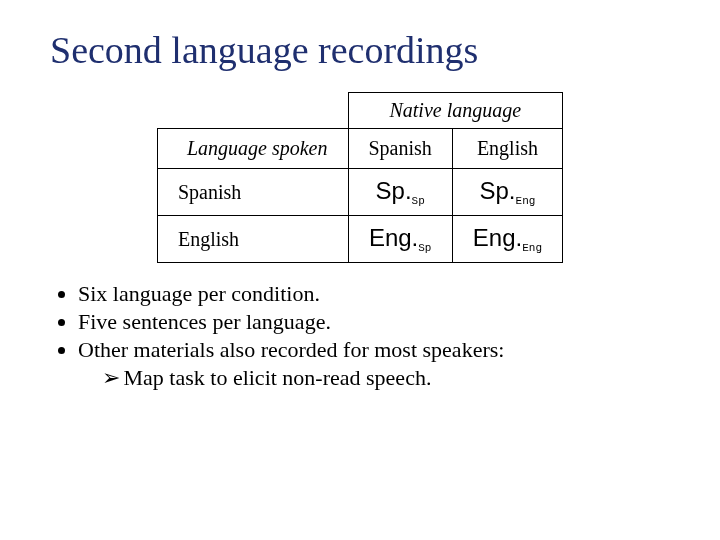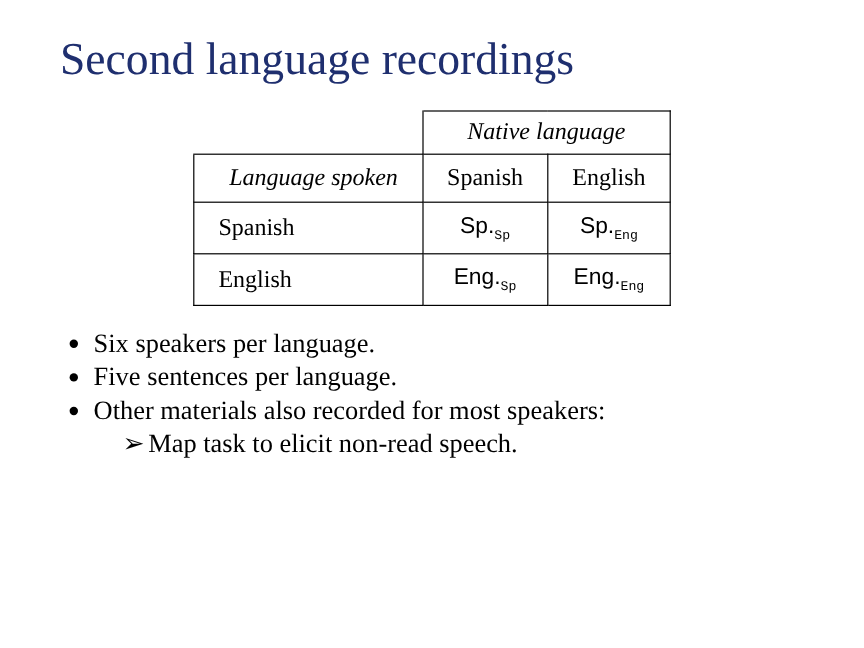--- a/index.html
+++ b/index.html
@@ -57,21 +57,21 @@
     margin-left: 24px;
   }
   .row-hdr-lbl {
     font-style: italic;
     font-weight: normal;
     text-align: left;
     padding-left: 29px;
   }
   .col-lbl { text-align: center; font-weight: normal; }
   .cell { text-align: center; }
-  .main { font-family: Arial, Helvetica, sans-serif; font-size: 19px; }
+  .main { font-family: Arial, Helvetica, sans-serif; font-size: 24px; }
   .sub-scr { font-family: Liberation Mono, monospace; font-size: 11px; vertical-align: sub; }
   ul.bottom {
     font-size: 22px;
     margin: 0;
     padding-left: 28px;
   }
   ul.bottom > li { margin-bottom: 2px; }
 </style>
 </head>
 <body>
@@ -101,21 +101,21 @@
       <tr>
         <td>English</td>
         <td class="cell"><span class="main">Eng.</span><span class="sub-scr">Sp</span></td>
         <td class="cell"><span class="main">Eng.</span><span class="sub-scr">Eng</span></td>
       </tr>
     </tbody>
       </table>
   </div>
 
   <ul class="bottom">
-    <li>Six speakers per language.</li>
+    <li>Six language per condition.</li>
     <li>Five sentences per language.</li>
     <li>
       <span>Other materials also recorded for most speakers:</span>
       <div class="sub">
         <span class="arrow">➢</span>
         <span>Map task to elicit non-read speech.</span>
       </div>
     </li>
   </ul>
 

